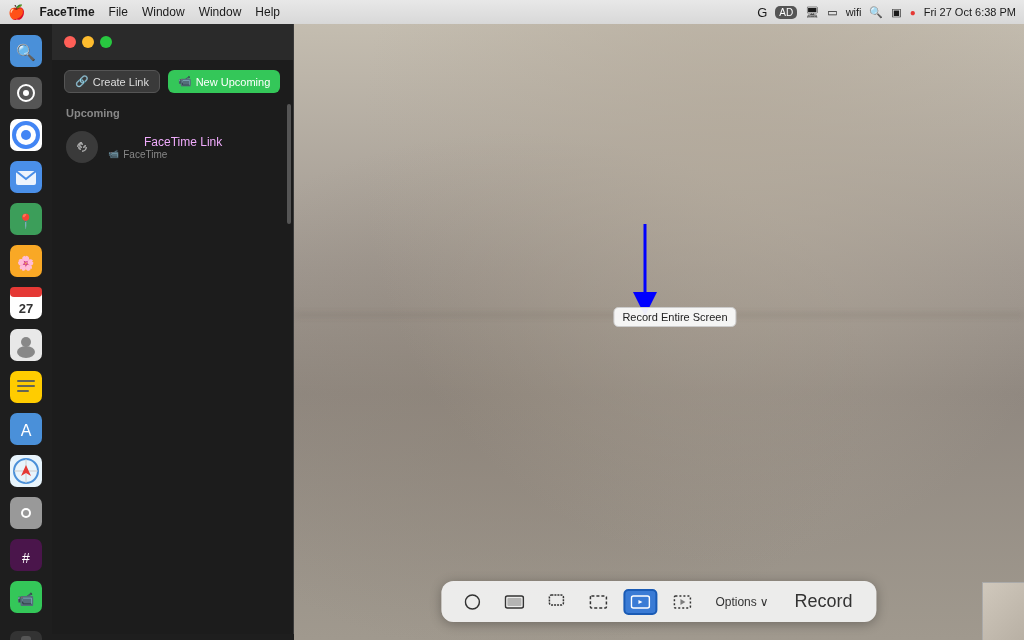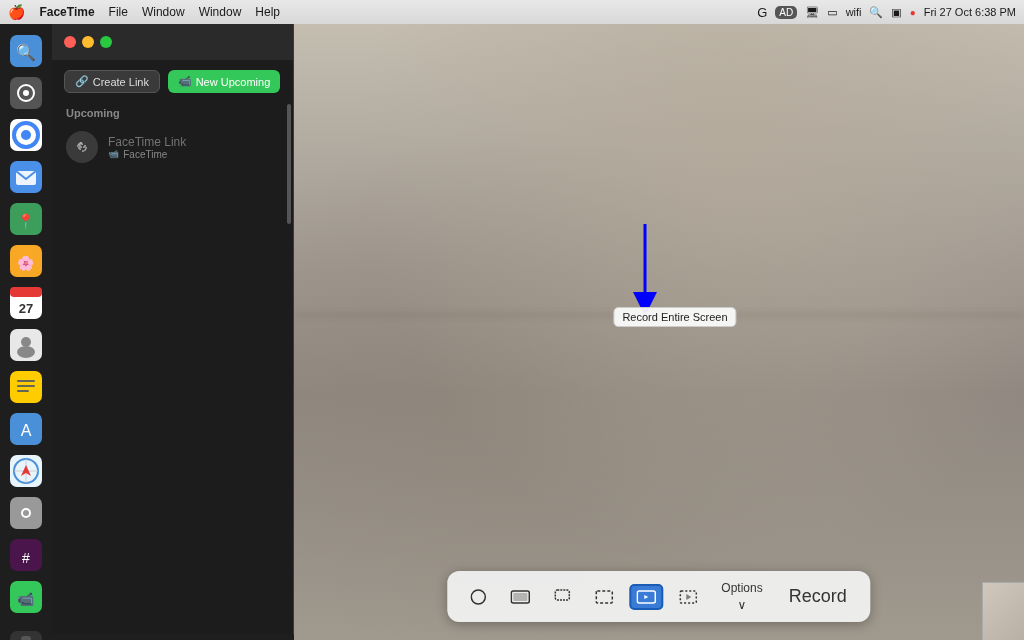--- a/index.html
+++ b/index.html
@@ -165,22 +165,23 @@
       height: 32px;
       border-radius: 50%;
       background: #3a3a3a;
       display: flex;
       align-items: center;
       justify-content: center;
       flex-shrink: 0;
     }
     .sidebar-item-text .title {
       font-size: 12px;
-      color: #737373;
+      color: #f0abfc;
       font-weight: 500;
+      margin-left: 36px;
     }
     .sidebar-item-text .subtitle {
       font-size: 10px;
       color: #888;
       display: flex;
       align-items: center;
       gap: 4px;
     }
 
     
@@ -289,21 +290,20 @@
       background: transparent;
       border: none;
       font-size: 12px;
       color: #333;
       cursor: pointer;
       padding: 4px 8px;
       border-radius: 5px;
       display: flex;
       align-items: center;
       gap: 3px;
-      flex-direction: column;
     }
     .toolbar-record-btn {
       background: transparent;
       border: none;
       font-size: 18px;
       color: #333;
       font-weight: 500;
       cursor: pointer;
       padding: 4px 10px;
       border-radius: 5px;

